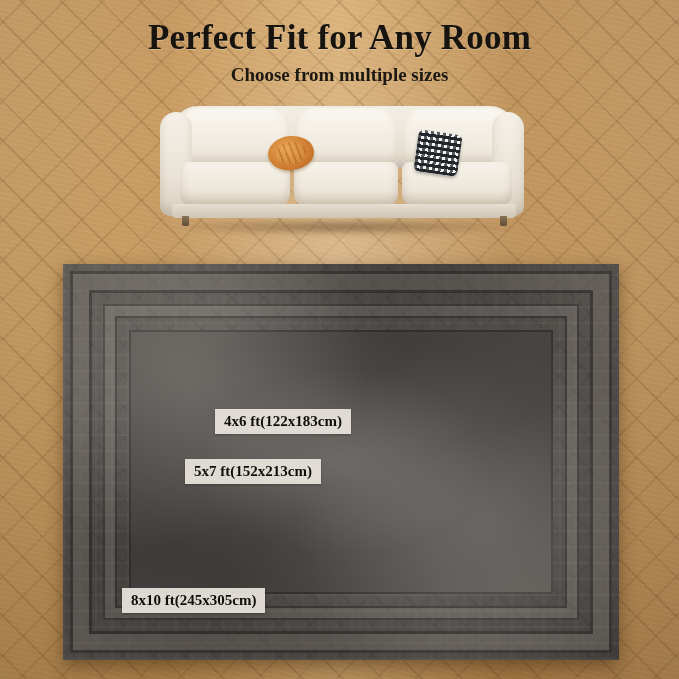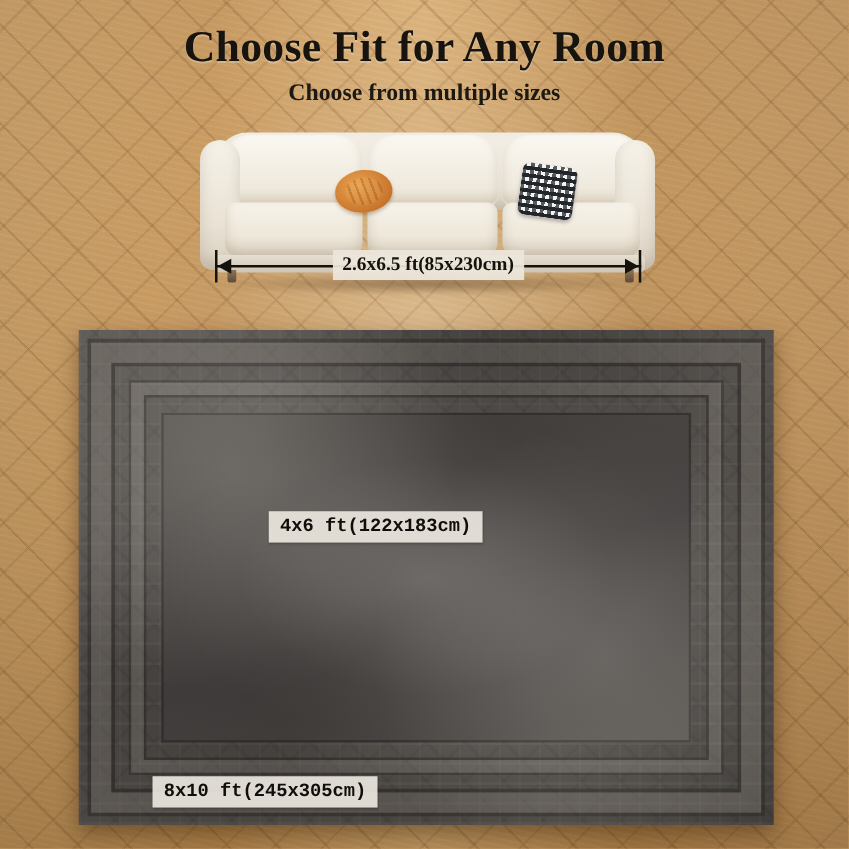--- a/index.html
+++ b/index.html
@@ -318,48 +318,48 @@
       radial-gradient(circle at 60% 18%, rgba(20,18,16,0.22), rgba(0,0,0,0) 40%),
       radial-gradient(circle at 30% 82%, rgba(20,18,16,0.24), rgba(0,0,0,0) 42%);
   }
 
   
   .size-label {
     position: absolute;
     z-index: 8;
     background: rgba(233,229,222,0.93);
     color: #100e0b;
-    font-family: Liberation Mono, monospace;
+    font-family: Liberation Serif, serif;
     font-size: 15px;
     font-weight: 700;
     line-height: 25px;
     height: 25px;
     padding: 0 9px;
     white-space: nowrap;
     box-shadow: 0 1px 2px rgba(0,0,0,0.25);
   }
   .sz0 { left: 215px; top: 409px; }
   .sz1 { left: 185px; top: 459px; }
   .sz2 { left: 148px; top: 540px; }
-  .sz3 { left: 122px; top: 588px; margin-top: 33px; }
+  .sz3 { left: 122px; top: 588px; }
   .sz4 { left: 70px;  top: 634px; }
 </style>
 </head>
 <body>
 
 <div class="stage">
 
   <div class="floor">
     <div class="chev"></div>
     <div class="grain"></div>
     <div class="vign"></div>
   </div>
 
   <div class="header">
-    <h1 class="title">Choose Fit for Any Room</h1>
+    <h1 class="title">Perfect Fit for Any Room</h1>
     <p class="subtitle">Choose from multiple sizes</p>
   </div>
 
   <div class="sofa-wrap">
     <div class="sofa-shadow"></div>
     <div class="sofa-back"></div>
     <div class="cush c1"></div>
     <div class="cush c2"></div>
     <div class="cush c3"></div>
     <div class="arm left"></div>
@@ -367,35 +367,28 @@
     <div class="seat s1"></div>
     <div class="seat s2"></div>
     <div class="seat s3"></div>
     <div class="sofa-base"></div>
     <div class="leg l1"></div>
     <div class="leg l2"></div>
     <div class="pillow-orange"></div>
     <div class="pillow-check"></div>
   </div>
 
-  <div class="dim">
-    <div class="dim-line"></div>
-    <div class="dim-cap left"></div>
-    <div class="dim-cap right"></div>
-    <div class="arrowhead left"></div>
-    <div class="arrowhead right"></div>
-    <div class="dim-label">2.6x6.5 ft(85x230cm)</div>
-  </div>
 
   <div class="rug">
     <div class="pattern"></div>
     <div class="border-out"></div>
     <div class="border-mid"></div>
     <div class="field">
       <div class="medallion"></div>
     </div>
     <div class="worn"></div>
   </div>
 
   <div class="size-label sz0">4x6 ft(122x183cm)</div>
+  <div class="size-label sz1">5x7 ft(152x213cm)</div>
   <div class="size-label sz3">8x10 ft(245x305cm)</div>
 
 </div>
 
 </body></html>

